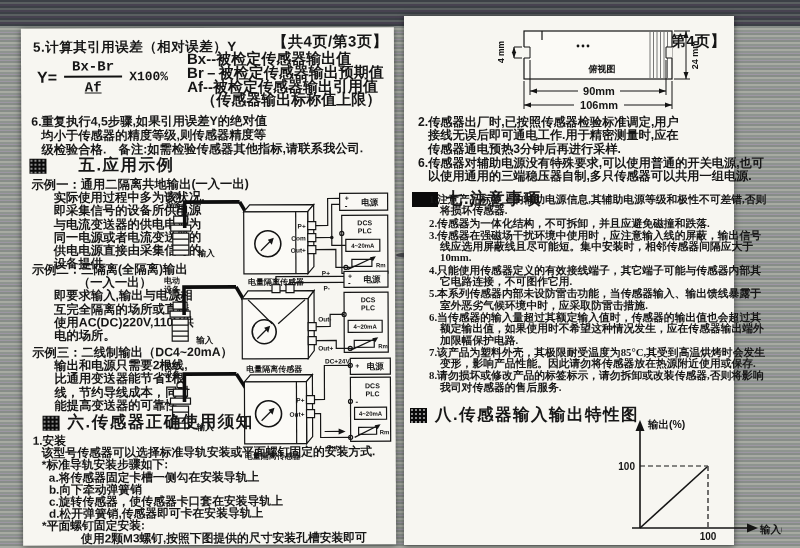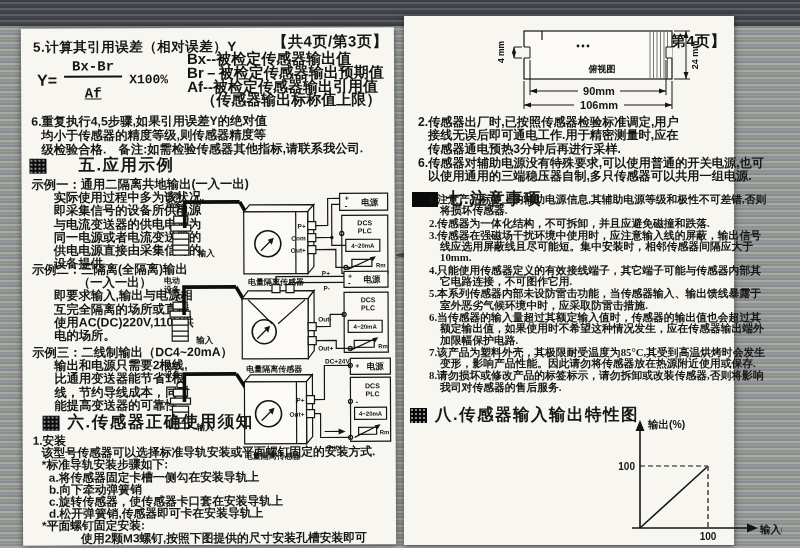--- a/index.html
+++ b/index.html
@@ -16,21 +16,21 @@
   .h-sec{position:absolute;display:flex;align-items:center;gap:8px;font-size:16.5px;letter-spacing:1.5px;white-space:nowrap;}
   .icon-grid{flex:0 0 auto;width:17px;height:15px;background-color:#0a0a0a;
     background-image:radial-gradient(circle,#8c8c8c .9px,transparent 1.1px);background-size:4px 4px;}
   .icon-solid{flex:0 0 auto;width:26px;height:15px;background:#0a0a0a;}
   .ln{white-space:nowrap;}
   .heading5{position:absolute;left:12px;top:10px;font-size:13.5px;letter-spacing:.5px;white-space:nowrap;}
   .formula{position:absolute;left:16px;top:30px;display:flex;align-items:center;font-size:14px;}
   .frac{display:inline-flex;flex-direction:column;align-items:center;margin:0 7px;
     font-family:"Liberation Mono",monospace;font-size:14px;}
   .frac .num{padding:0 8px 1px;border-bottom:2px solid #111;}
-  .frac .den{padding-top:8px;text-decoration:underline;}
+  .frac .den{padding-top:2px;text-decoration:underline;}
   .legend{position:absolute;left:166px;top:24px;font-size:15px;line-height:13.8px;}
   .legend .ind{margin-left:14px;}
   .blk{position:absolute;font-size:12.3px;line-height:14px;}
   .blk .ind{margin-left:10px;}
   .ex{position:absolute;font-size:12.3px;line-height:13.2px;}
   .ex .body{margin-left:22px;}
   .ex .center{margin-left:46px;}
   .install{position:absolute;left:10px;top:406px;font-size:11.8px;line-height:12.2px;}
   .in1{margin-left:9px;} .in2{margin-left:16px;} .in3{margin-left:48px;}
   .notes{position:absolute;left:25px;top:178px;width:341px;font-size:10.8px;line-height:11.3px;font-family:Liberation Serif, serif;}

